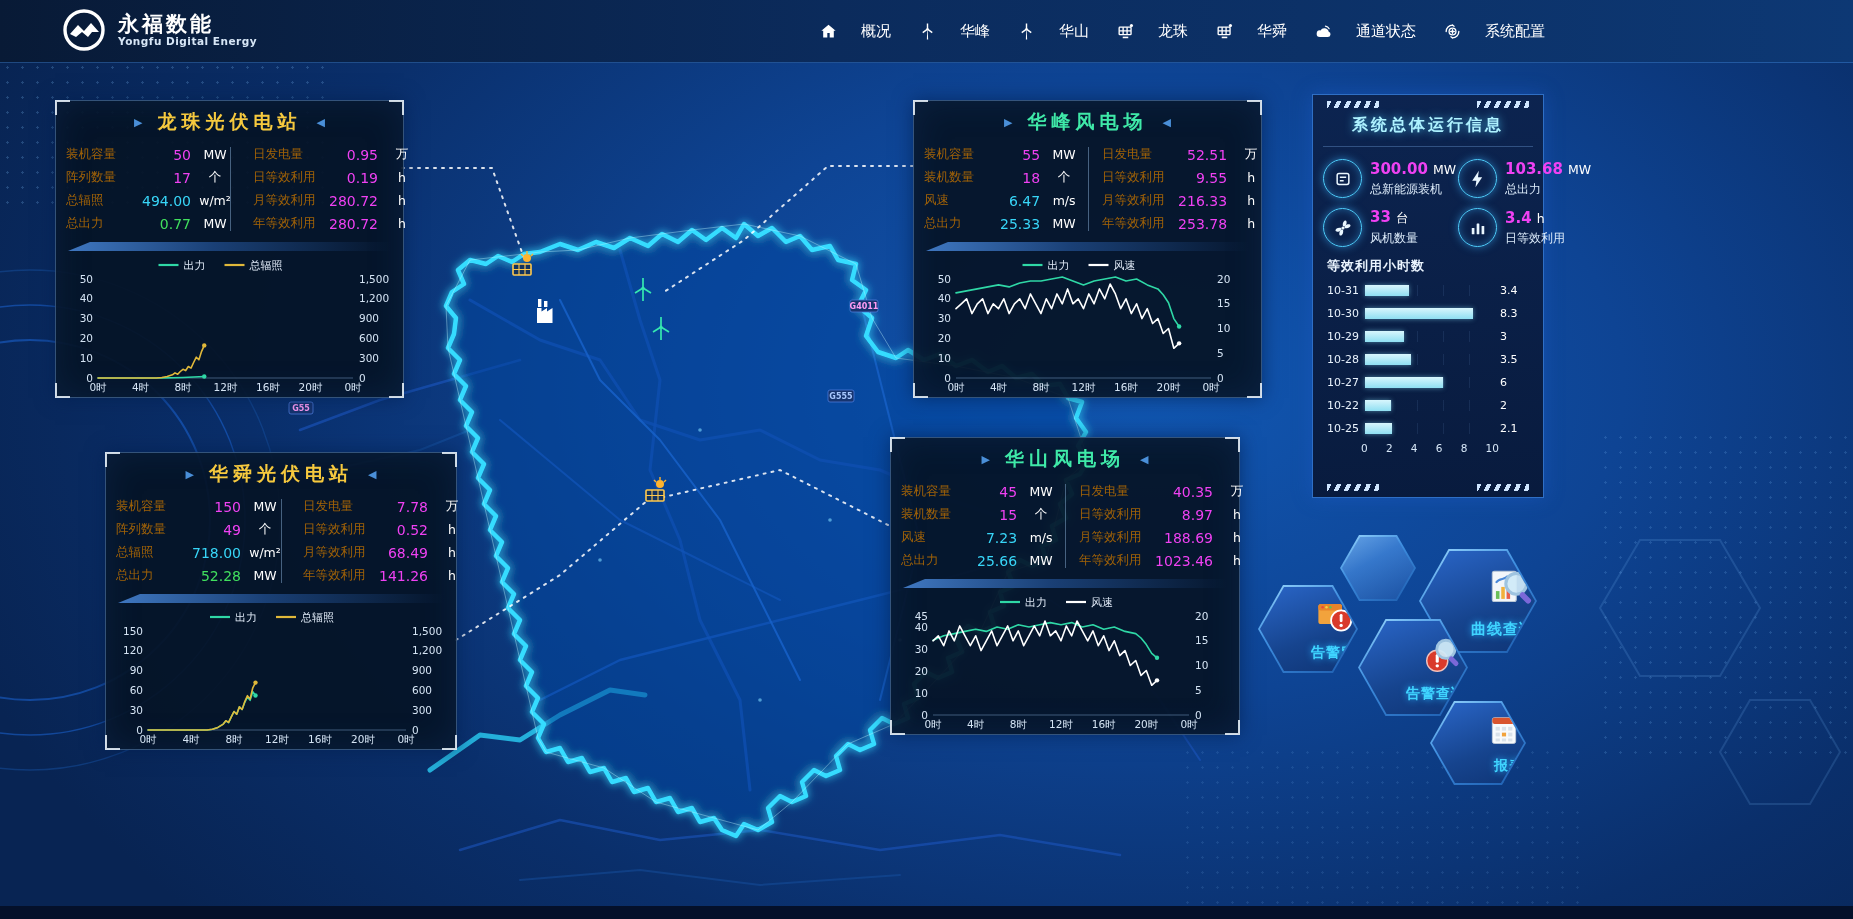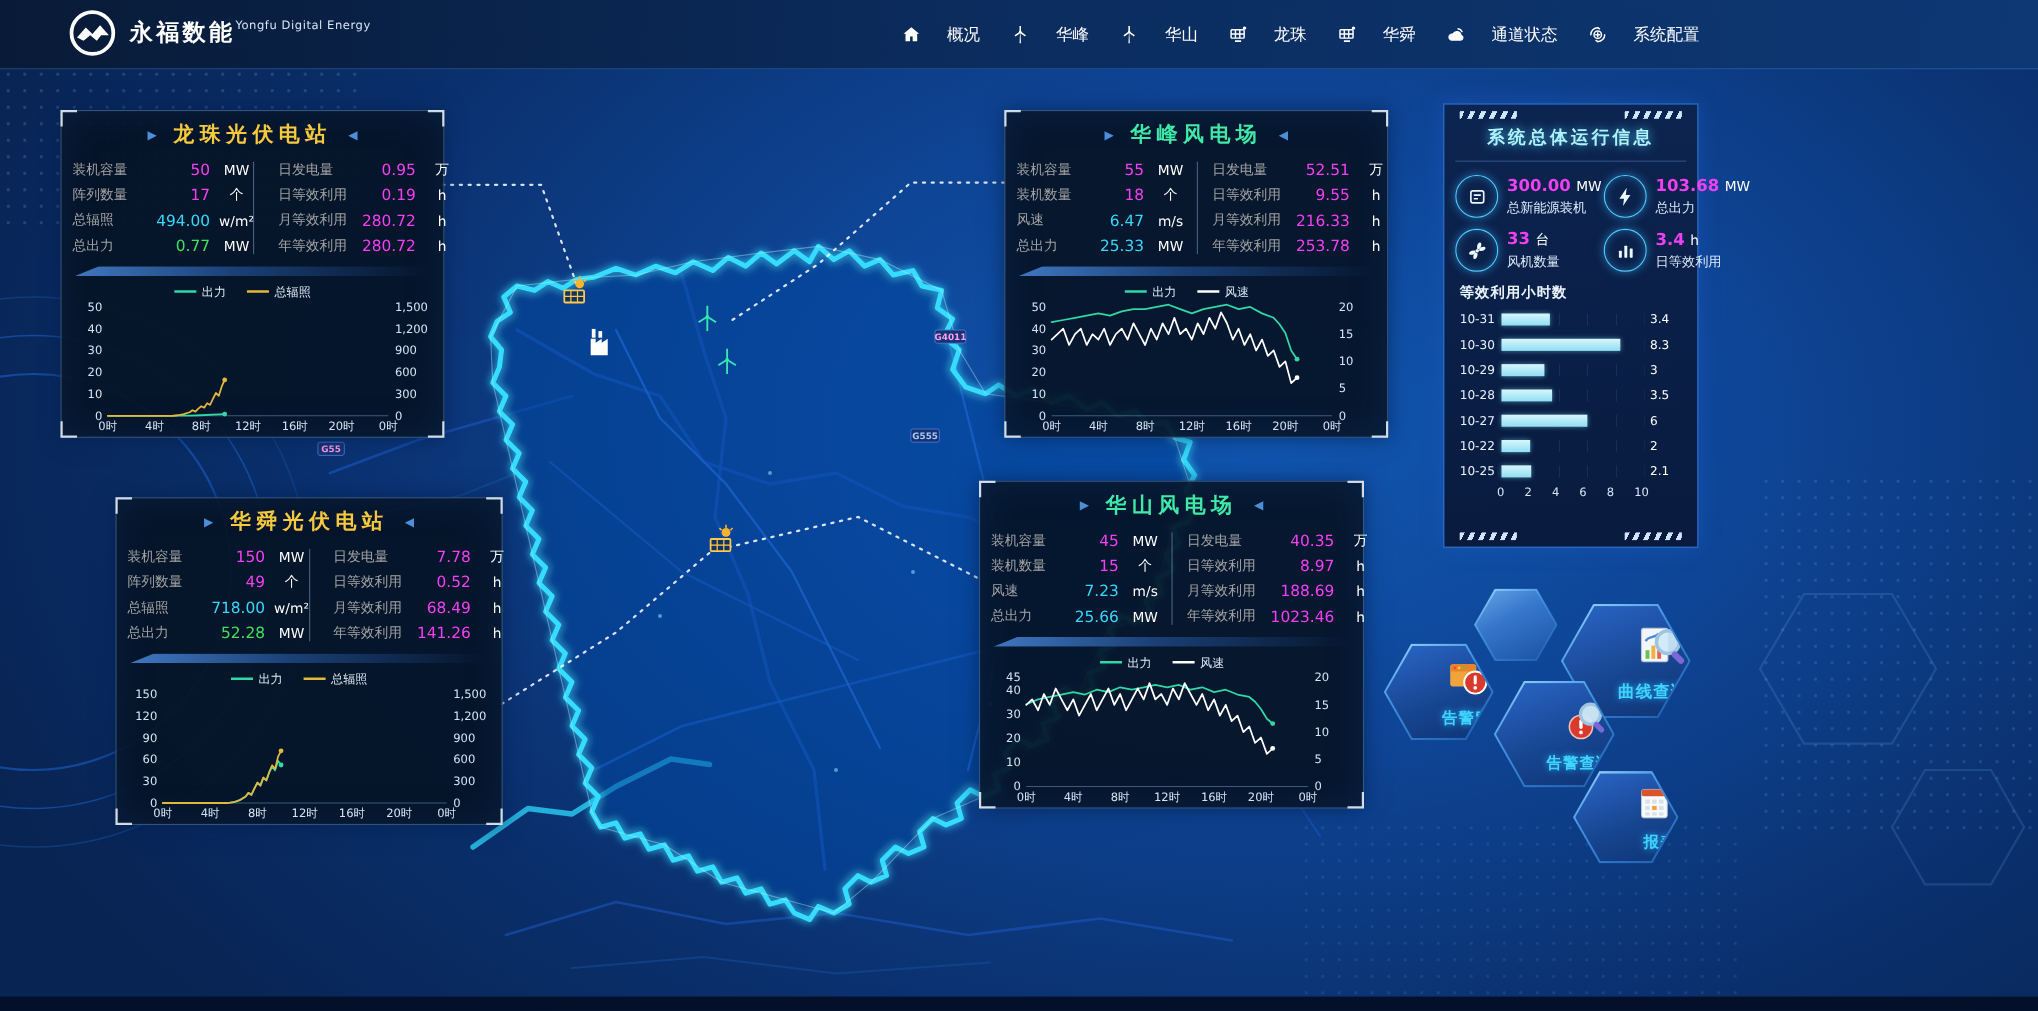--- a/index.html
+++ b/index.html
@@ -13,21 +13,21 @@
   .d3{left:1180px;top:745px;width:400px;height:165px;opacity:.55;}
   #map{position:absolute;left:0;top:0;z-index:2;}
   .bottom-strip{position:absolute;left:0;bottom:0;width:100%;height:13px;background:#04102a;z-index:3;}
 
   
   header{position:absolute;left:0;top:0;width:100%;height:62px;z-index:8;
     background:linear-gradient(90deg,#081a36 0%,#0b2b5c 45%,#0d3874 100%);
     border-bottom:1px solid rgba(60,130,220,.45);}
   .logo{position:absolute;left:62px;top:8px;display:flex;align-items:center;gap:12px;}
   .logo-mark svg{display:block;}
-  .logo-text{display:flex;flex-direction:row;line-height:1.1;}
+  .logo-text{display:flex;flex-direction:column;line-height:1.1;font-weight:bold;}
   .logo-text b{font-size:21px;letter-spacing:3px;color:#fff;}
   .logo-text i{font-style:normal;font-size:10.5px;color:#d7e6f6;letter-spacing:.5px;}
   .title-wrap{position:absolute;left:782px;top:0;height:62px;transform:translateX(-50%);
     display:flex;align-items:center;gap:14px;}
   .title-wrap h1{margin:0;font-size:30px;font-weight:bold;letter-spacing:9px;color:#f2f8ff;white-space:nowrap;
     text-shadow:0 2px 2px rgba(10,30,70,.9),0 0 14px rgba(120,190,255,.55);}
   .deco{position:relative;width:40px;height:32px;flex:none;}
   .deco::before{content:'';position:absolute;width:32px;height:2px;background:#9cc4ea;top:12px;left:0;}
   .deco::after{content:'';position:absolute;width:7px;height:7px;background:#3f86dd;}
   .deco-l::before{transform:rotate(38deg);}
@@ -47,21 +47,21 @@
   .c-tr{right:-1px;top:-1px;border-left:none;border-bottom:none;}
   .c-bl{left:-1px;bottom:-1px;border-right:none;border-top:none;}
   .c-br{right:-1px;bottom:-1px;border-left:none;border-top:none;}
   .st-title{display:flex;align-items:center;justify-content:center;gap:15px;height:34px;padding-top:4px;
     font-size:19px;font-weight:bold;letter-spacing:5px;}
   .t-pv{color:#f6c93e;} .t-wind{color:#3fe9a8;}
   .st-arrow{font-size:11px;color:#4a8fd8;letter-spacing:0;}
   .stats{display:grid;grid-template-columns:1fr 1fr;position:relative;margin-top:4px;}
   .stats::after{content:'';position:absolute;left:50%;top:4px;bottom:4px;width:1px;background:rgba(150,190,230,.45);}
   .stat-row{display:flex;align-items:center;height:23px;padding:0 10px;}
-  .stat-label{width:76px;font-size:12.5px;color:#a3a3a3;flex:none;}
+  .stat-label{width:76px;font-size:12.5px;color:#a16207;flex:none;}
   .stat-value{flex:1;text-align:right;font-size:14px;padding-right:6px;}
   .stat-unit{width:36px;text-align:center;font-size:12.5px;color:#fff;flex:none;}
   .v-magenta{color:#ef41f2;} .v-cyan{color:#38d6f8;} .v-green{color:#41e05e;}
   .skew-bar{height:9px;margin:7px 12px 2px 12px;
     background:linear-gradient(90deg,#3f77c0 0%,#1a4076 45%,rgba(12,34,66,0) 100%);
     clip-path:polygon(22px 0,100% 0,100% 100%,0 100%);}
   .chart-box{margin:0 8px;}
 
   
   .sidebar{position:absolute;left:1312px;top:94px;width:230px;height:402px;z-index:6;

